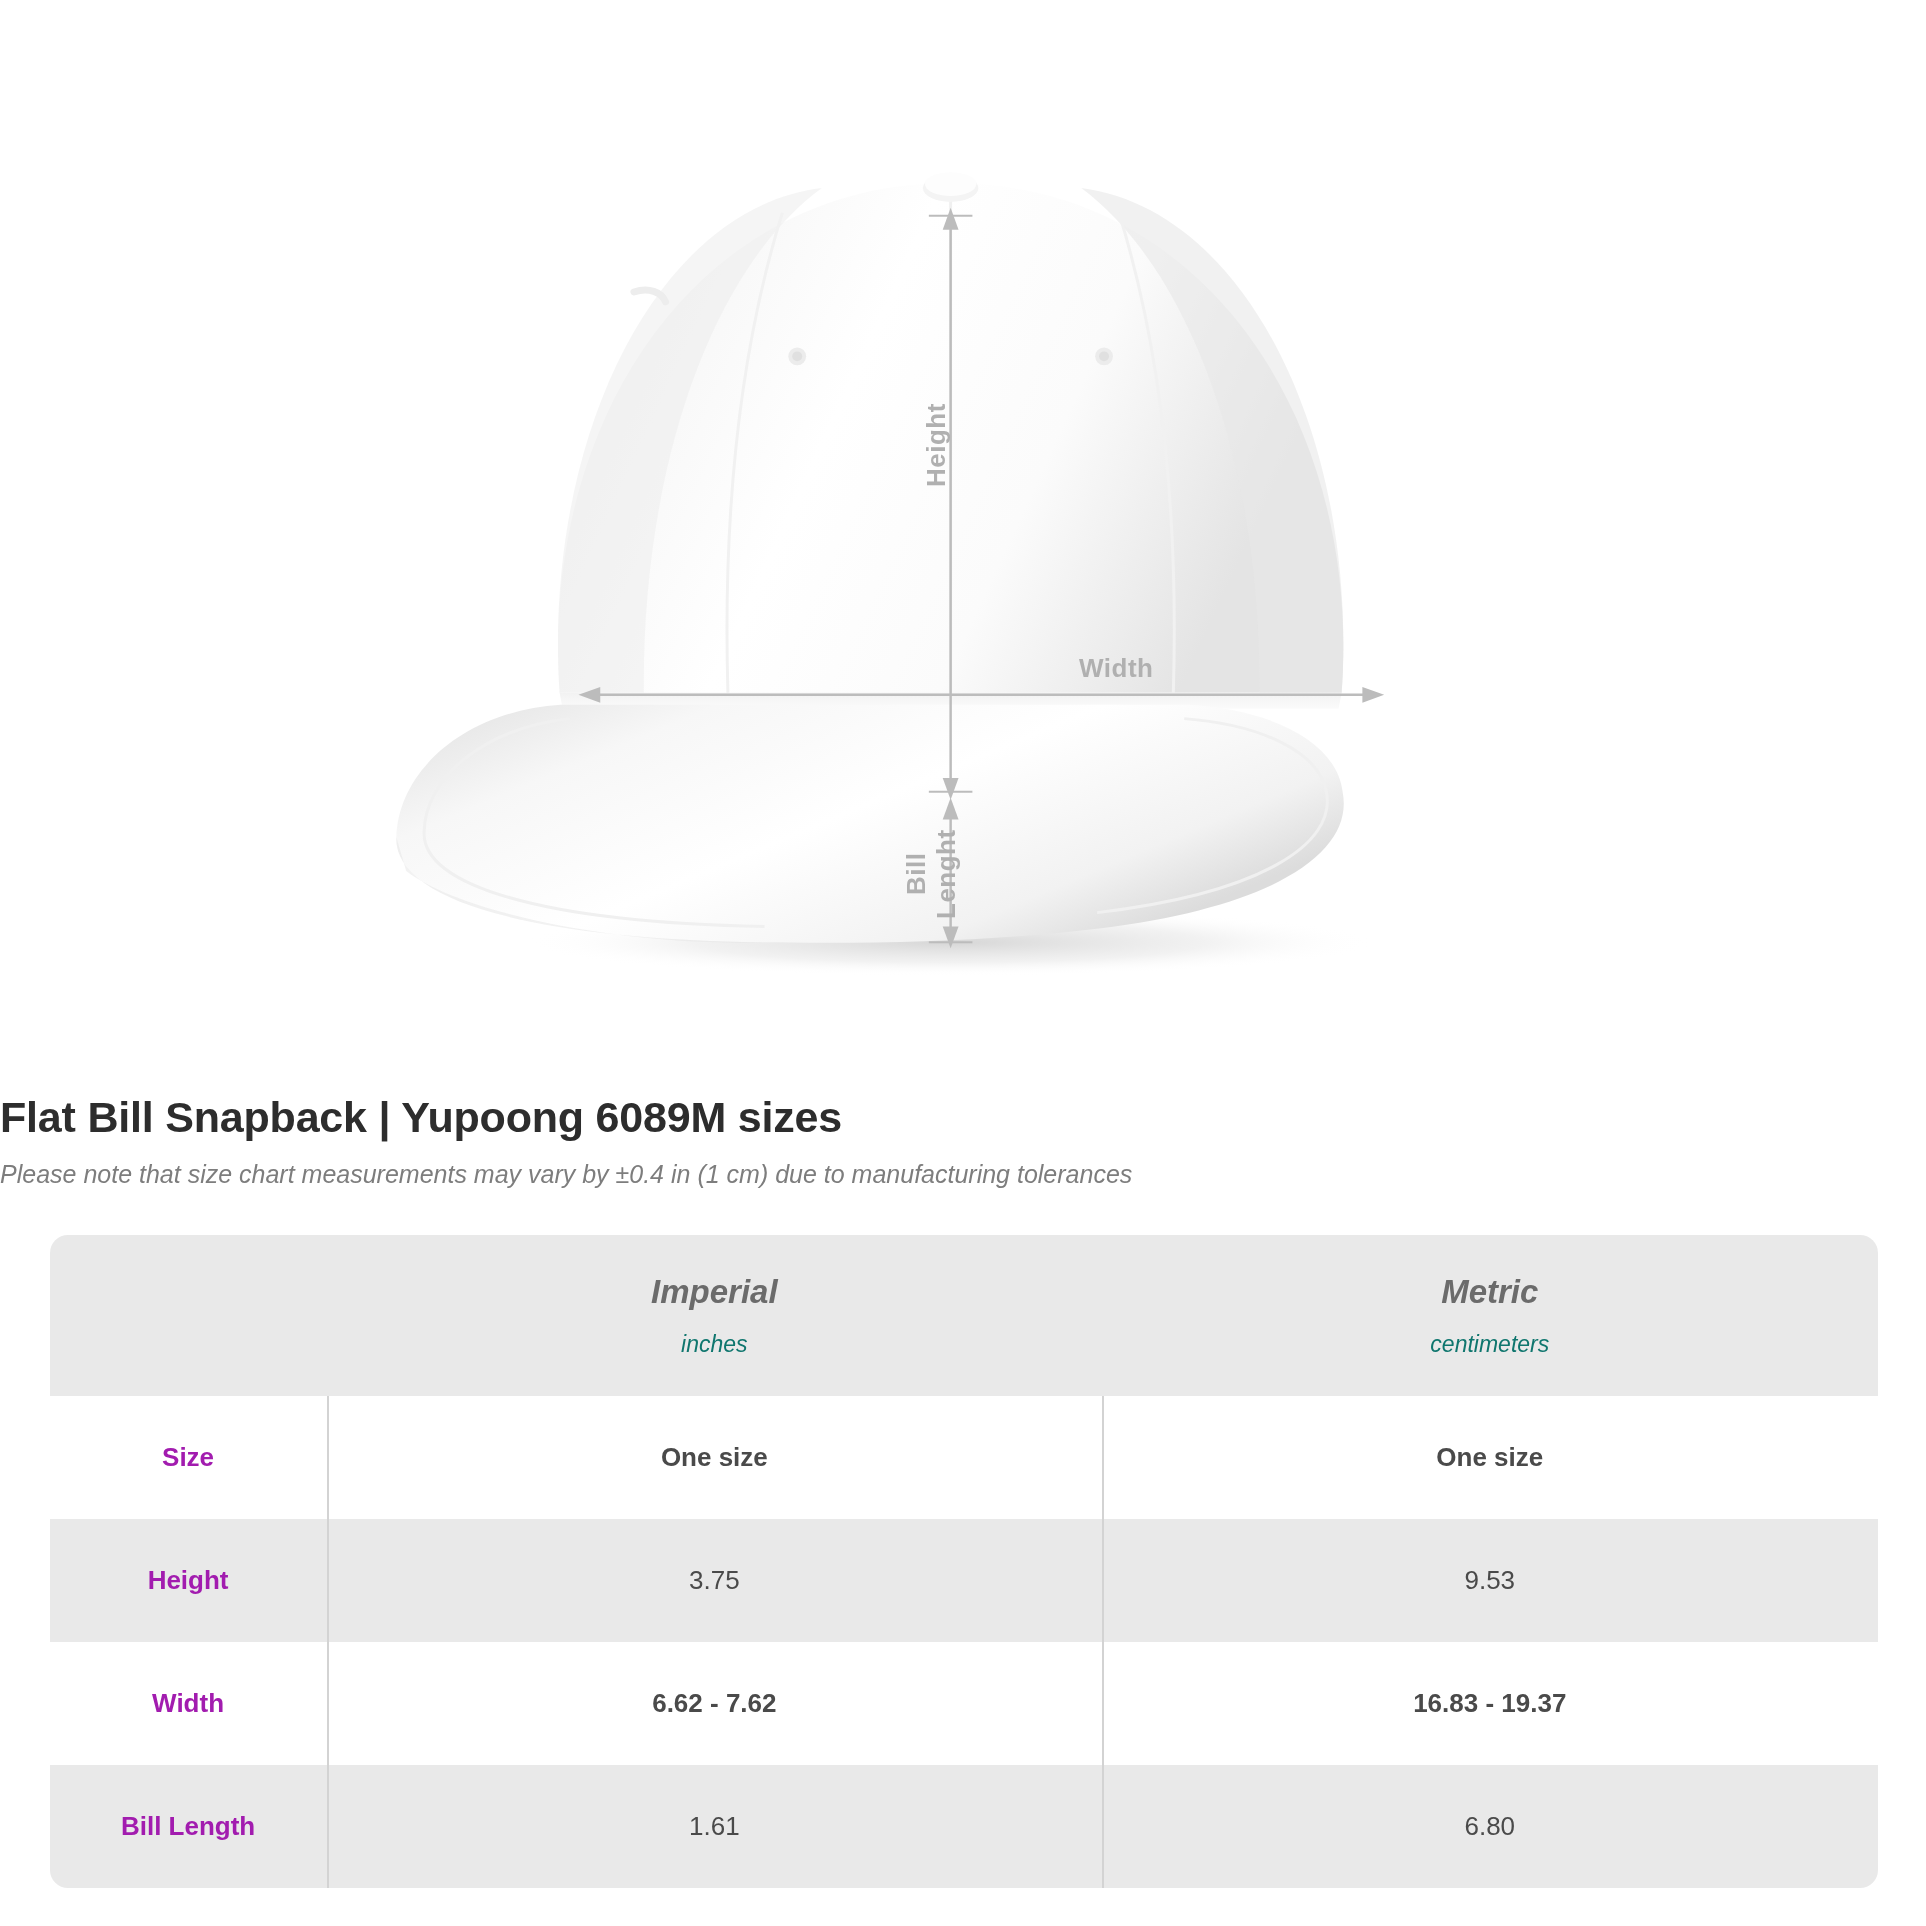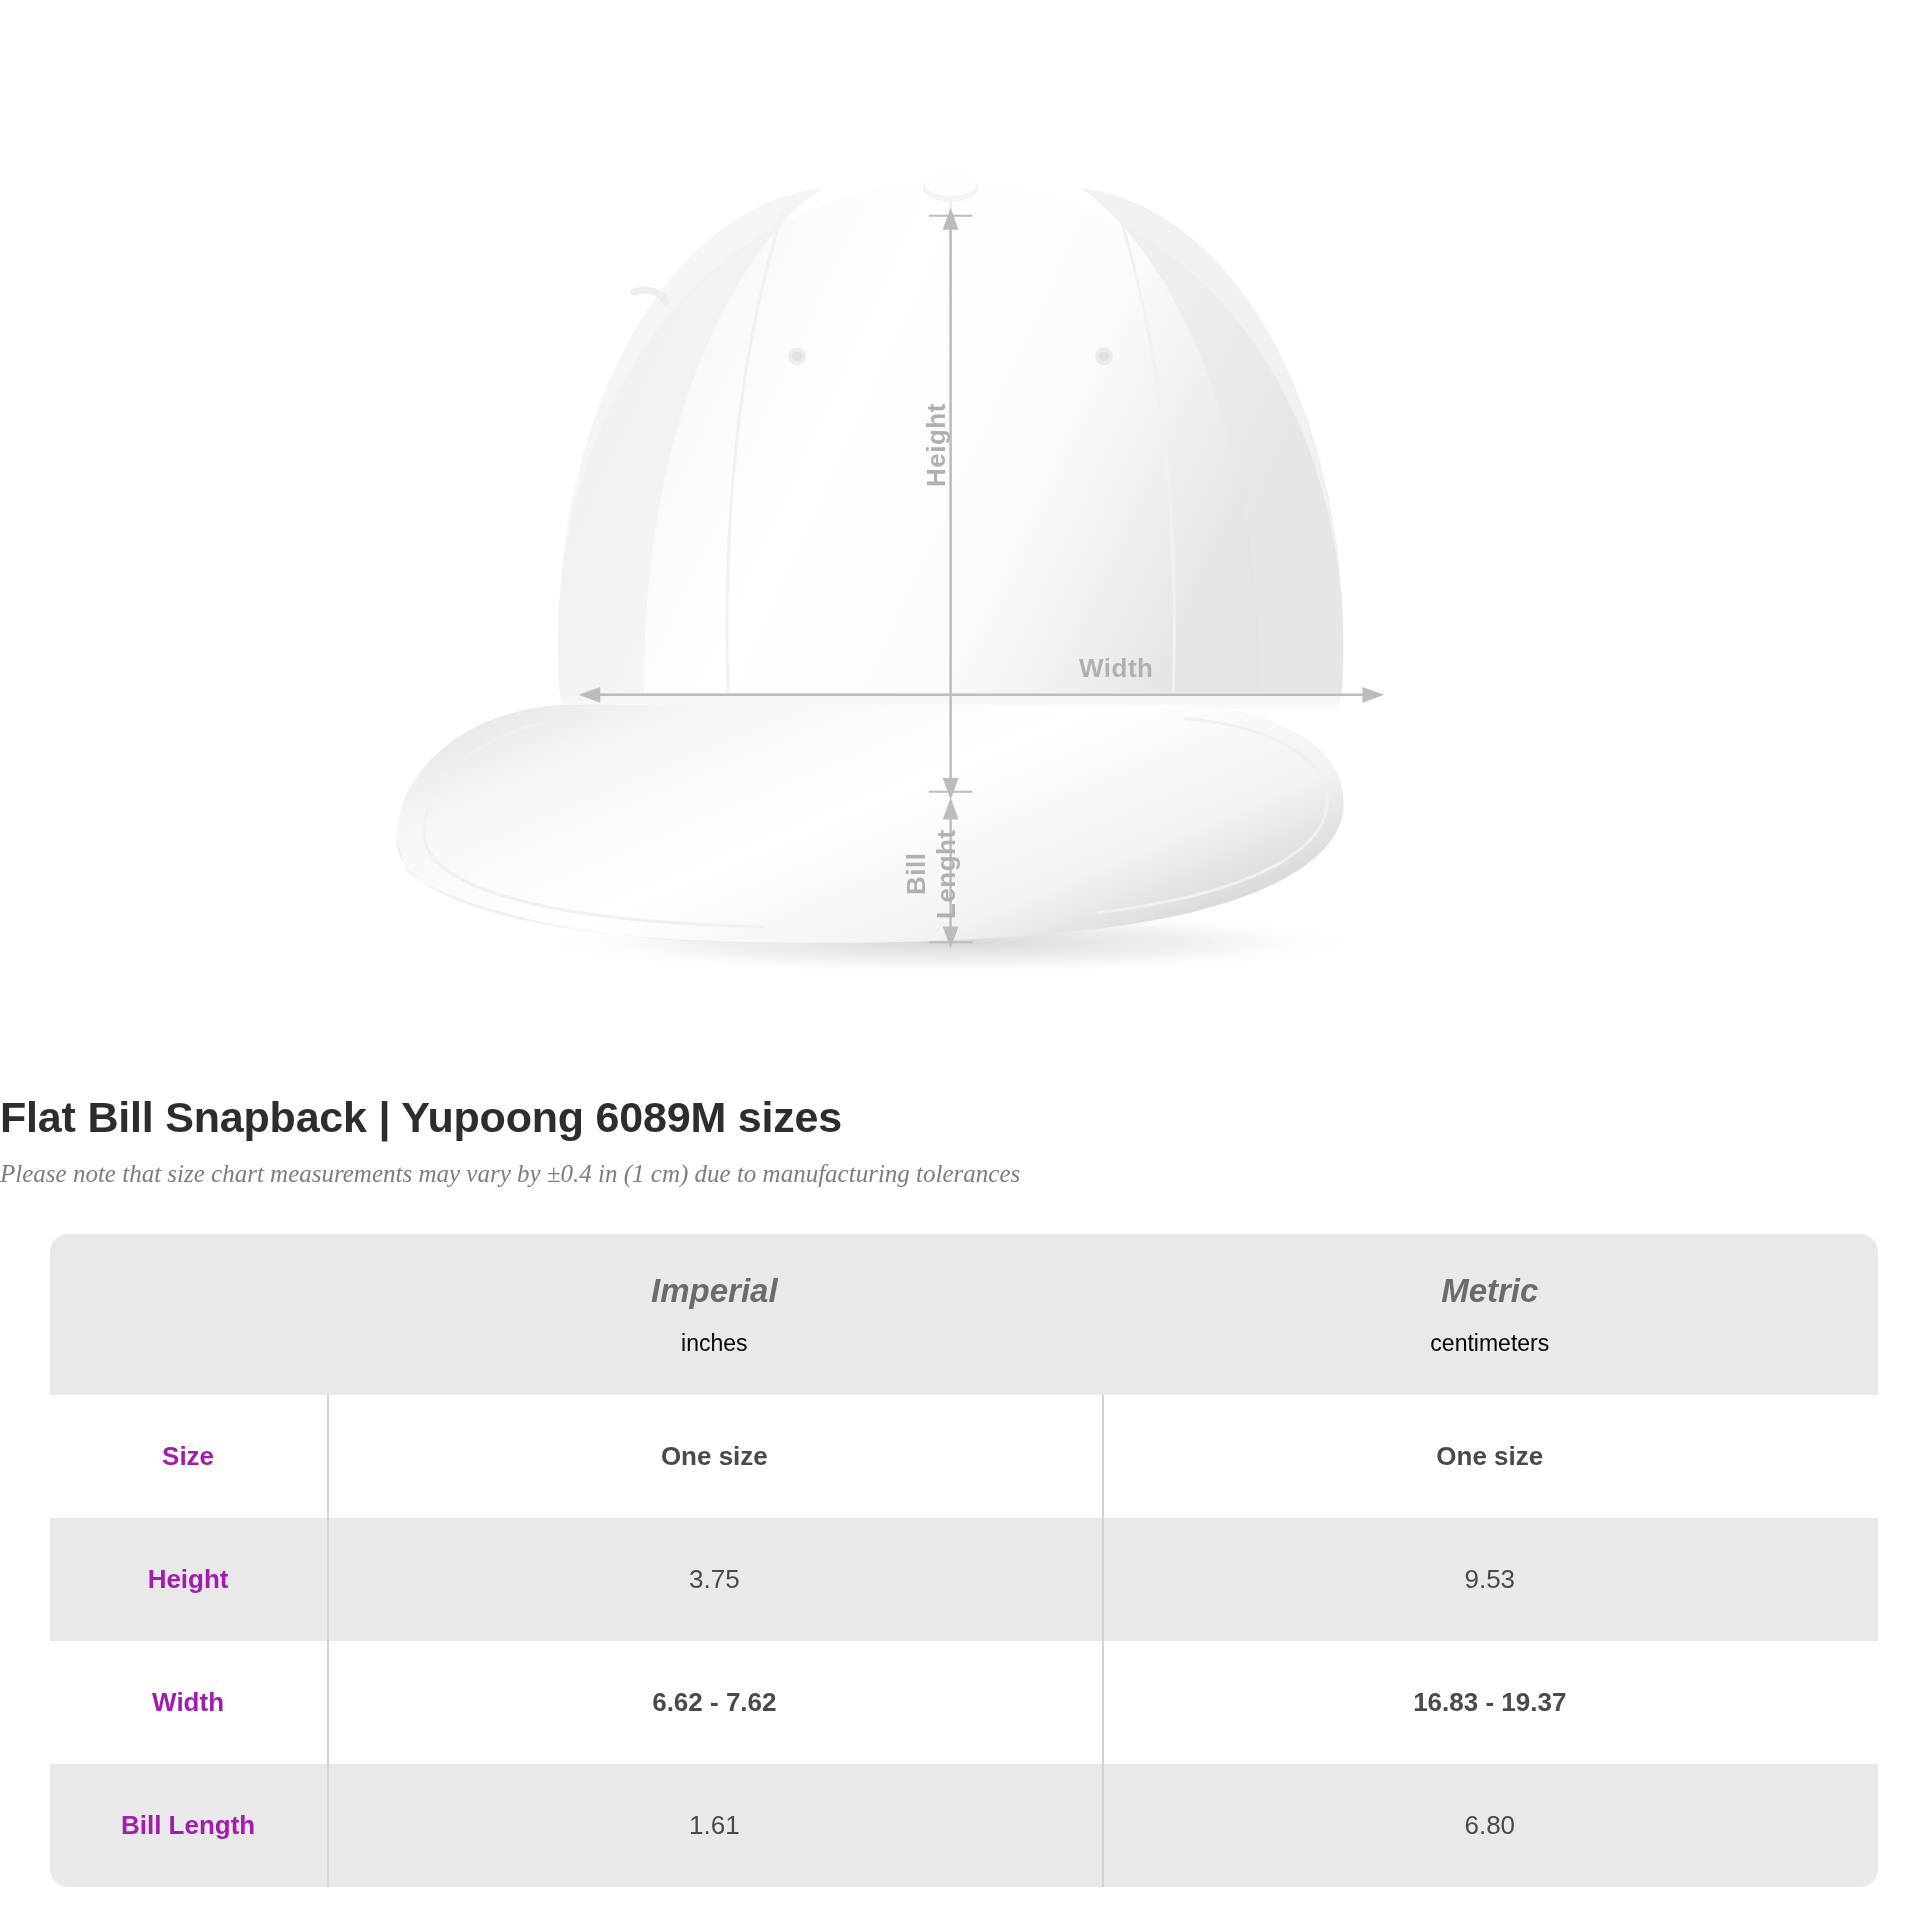--- a/index.html
+++ b/index.html
@@ -61,21 +61,20 @@
     font-size: 43px;
     font-weight: bold;
     color: #2d2d2d;
     letter-spacing: -0.2px;
   }
   .chart-note {
     margin-top: 18px;
     font-size: 25px;
     font-style: italic;
     color: #7d7d7d;
-    font-family: Liberation Serif, serif;
   }
 
   
   .table-wrap {
     margin: 46px auto 0 auto;
     width: 1828px;
   }
   table.size-table {
     width: 100%;
     border-collapse: collapse;
@@ -100,21 +99,22 @@
     border-top-right-radius: 18px;
   }
   .hdr-unit-name {
     font-size: 33px;
     font-weight: bold;
     font-style: italic;
     color: #6b6b6b;
   }
   .hdr-unit-sub {
     font-size: 23px;
-    color: #000000;
+    font-style: italic;
+    color: #0f766e;
     margin-top: 20px;
   }
 
   .data-row td {
     height: 123px;
     vertical-align: middle;
     text-align: center;
     font-size: 26px;
     color: #4a4a4a;
   }

